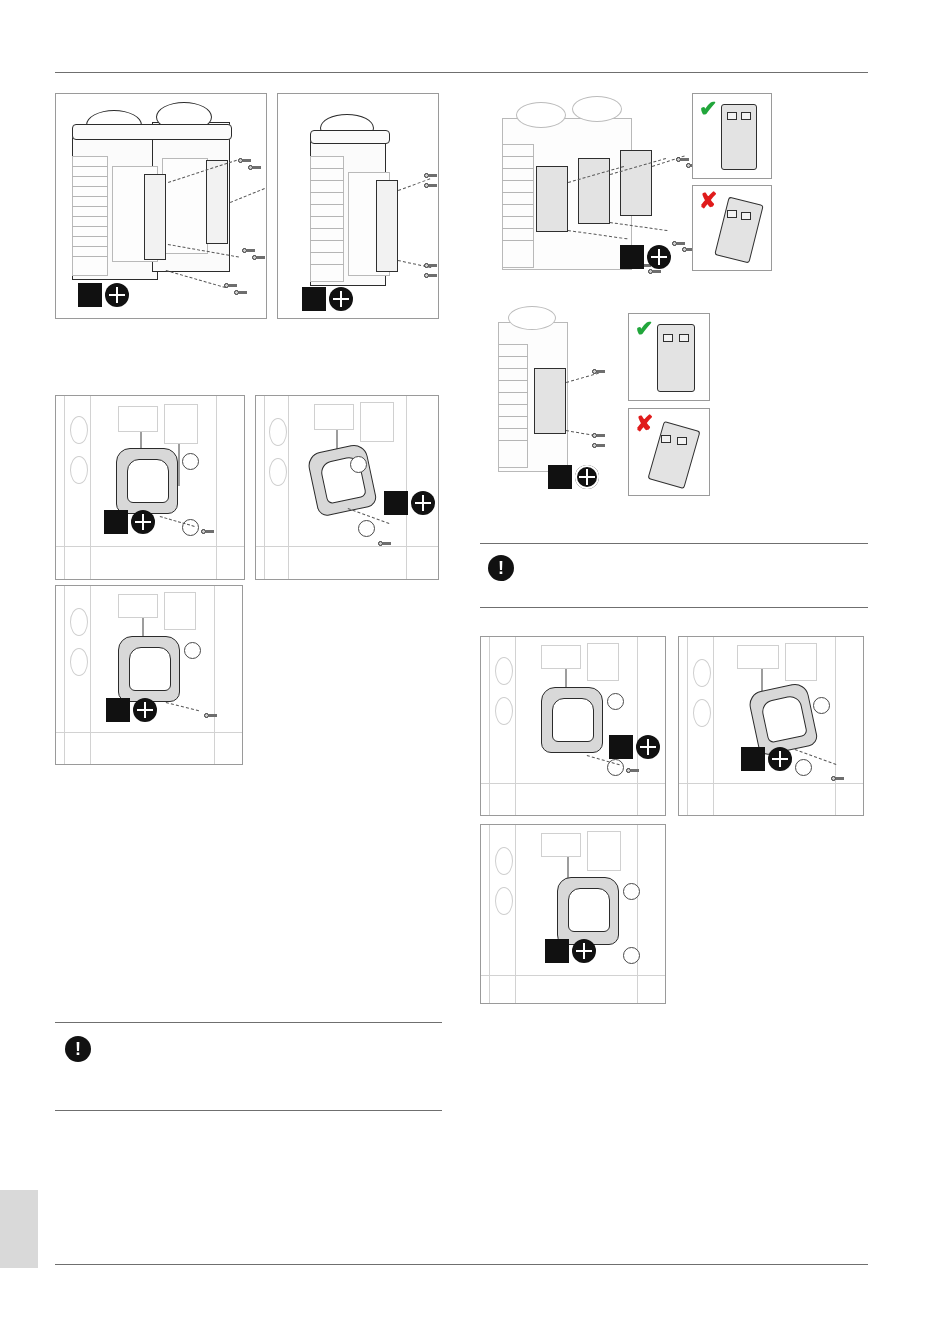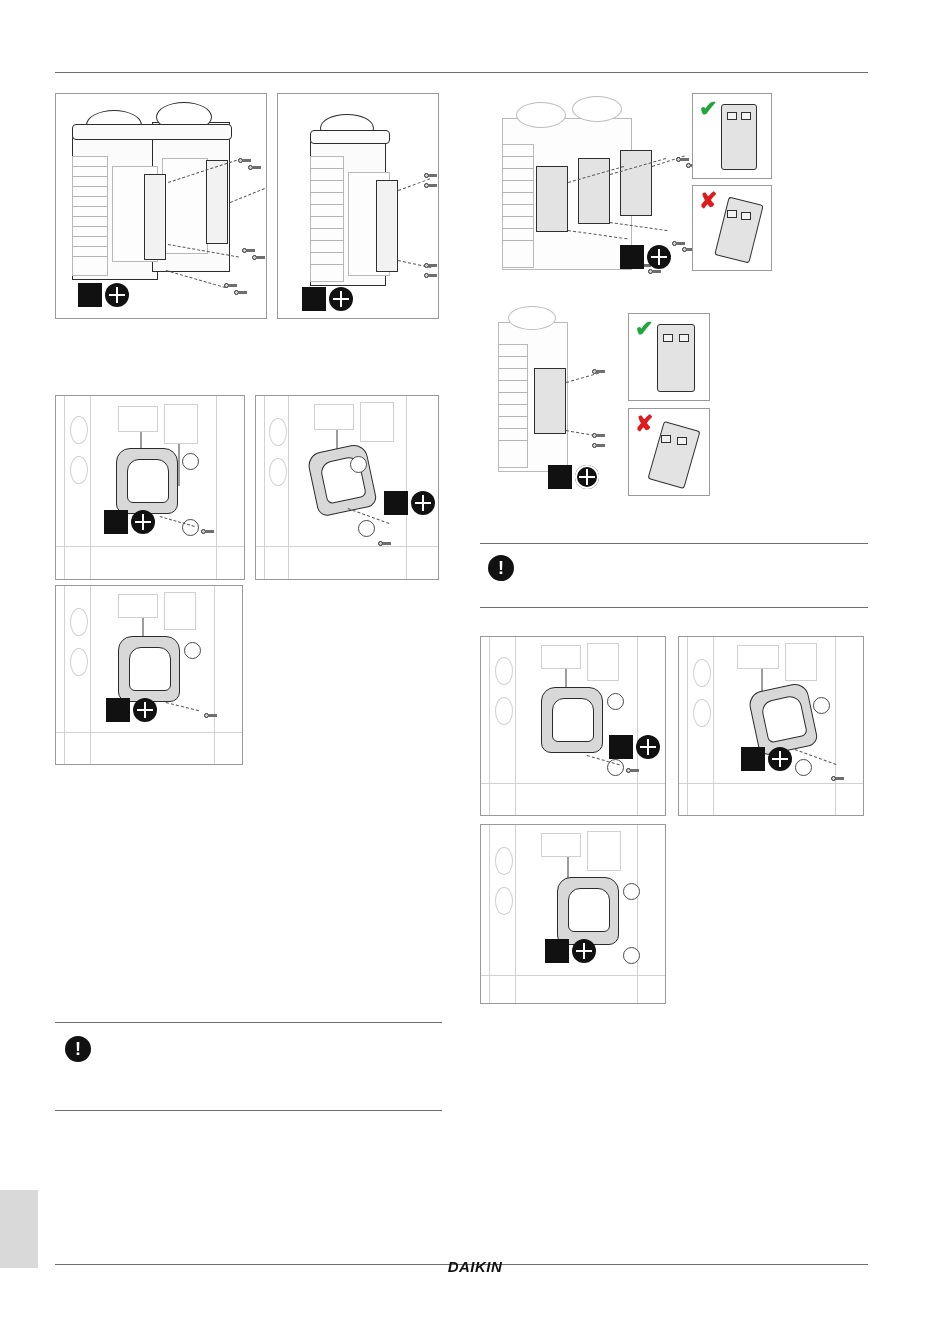--- a/index.html
+++ b/index.html
@@ -266,21 +266,20 @@
   }
 </style>
 </head>
 <body>
 
 <div class="page">
 
   <div class="rule top"></div>
   <div class="rule bottom"></div>
   <div class="tab-marker"></div>
-  <div class="brand">DAIKIN</div>
 
   <div class="fig" style="left:55px; top:93px; width:212px; height:226px;">
     <div class="unit" style="left:0;top:0;right:0;bottom:0;">
 
       <div class="body" style="left:16px; top:36px; width:86px; height:150px;"></div>
       <div class="body" style="left:96px; top:28px; width:78px; height:150px;"></div>
 
       <div class="fanring" style="left:30px; top:16px; width:56px; height:30px;"></div>
       <div class="fanring" style="left:100px; top:8px; width:56px; height:30px;"></div>
       <div class="body" style="left:16px; top:30px; width:160px; height:16px; border-radius:4px;"></div>

